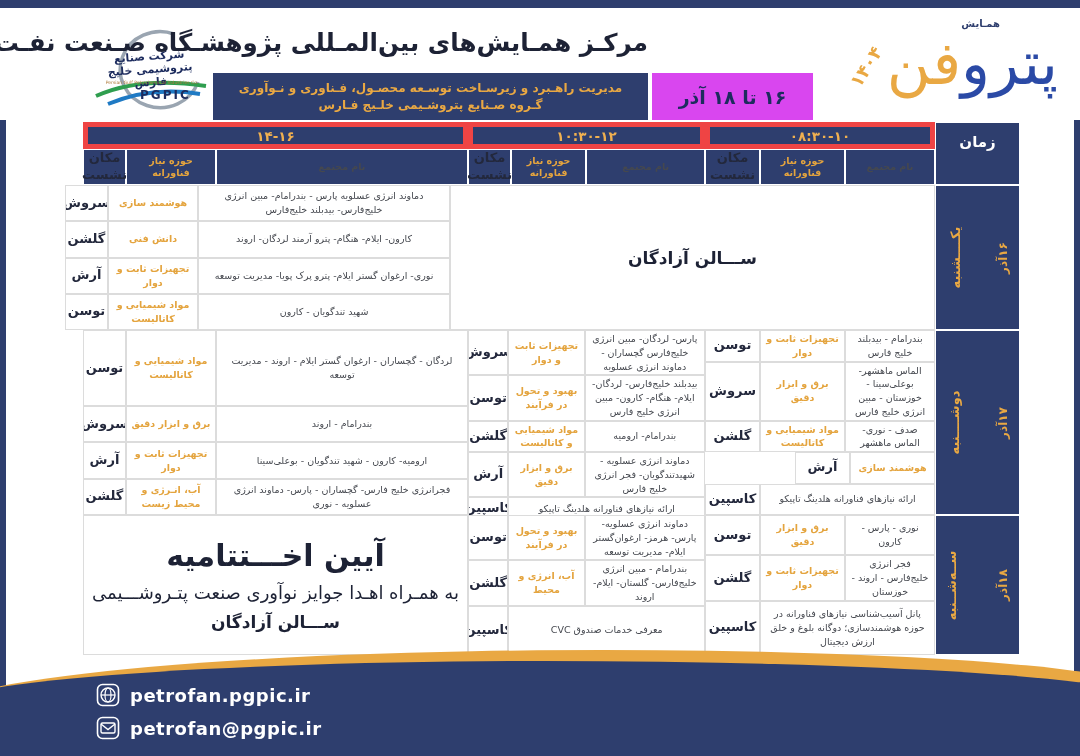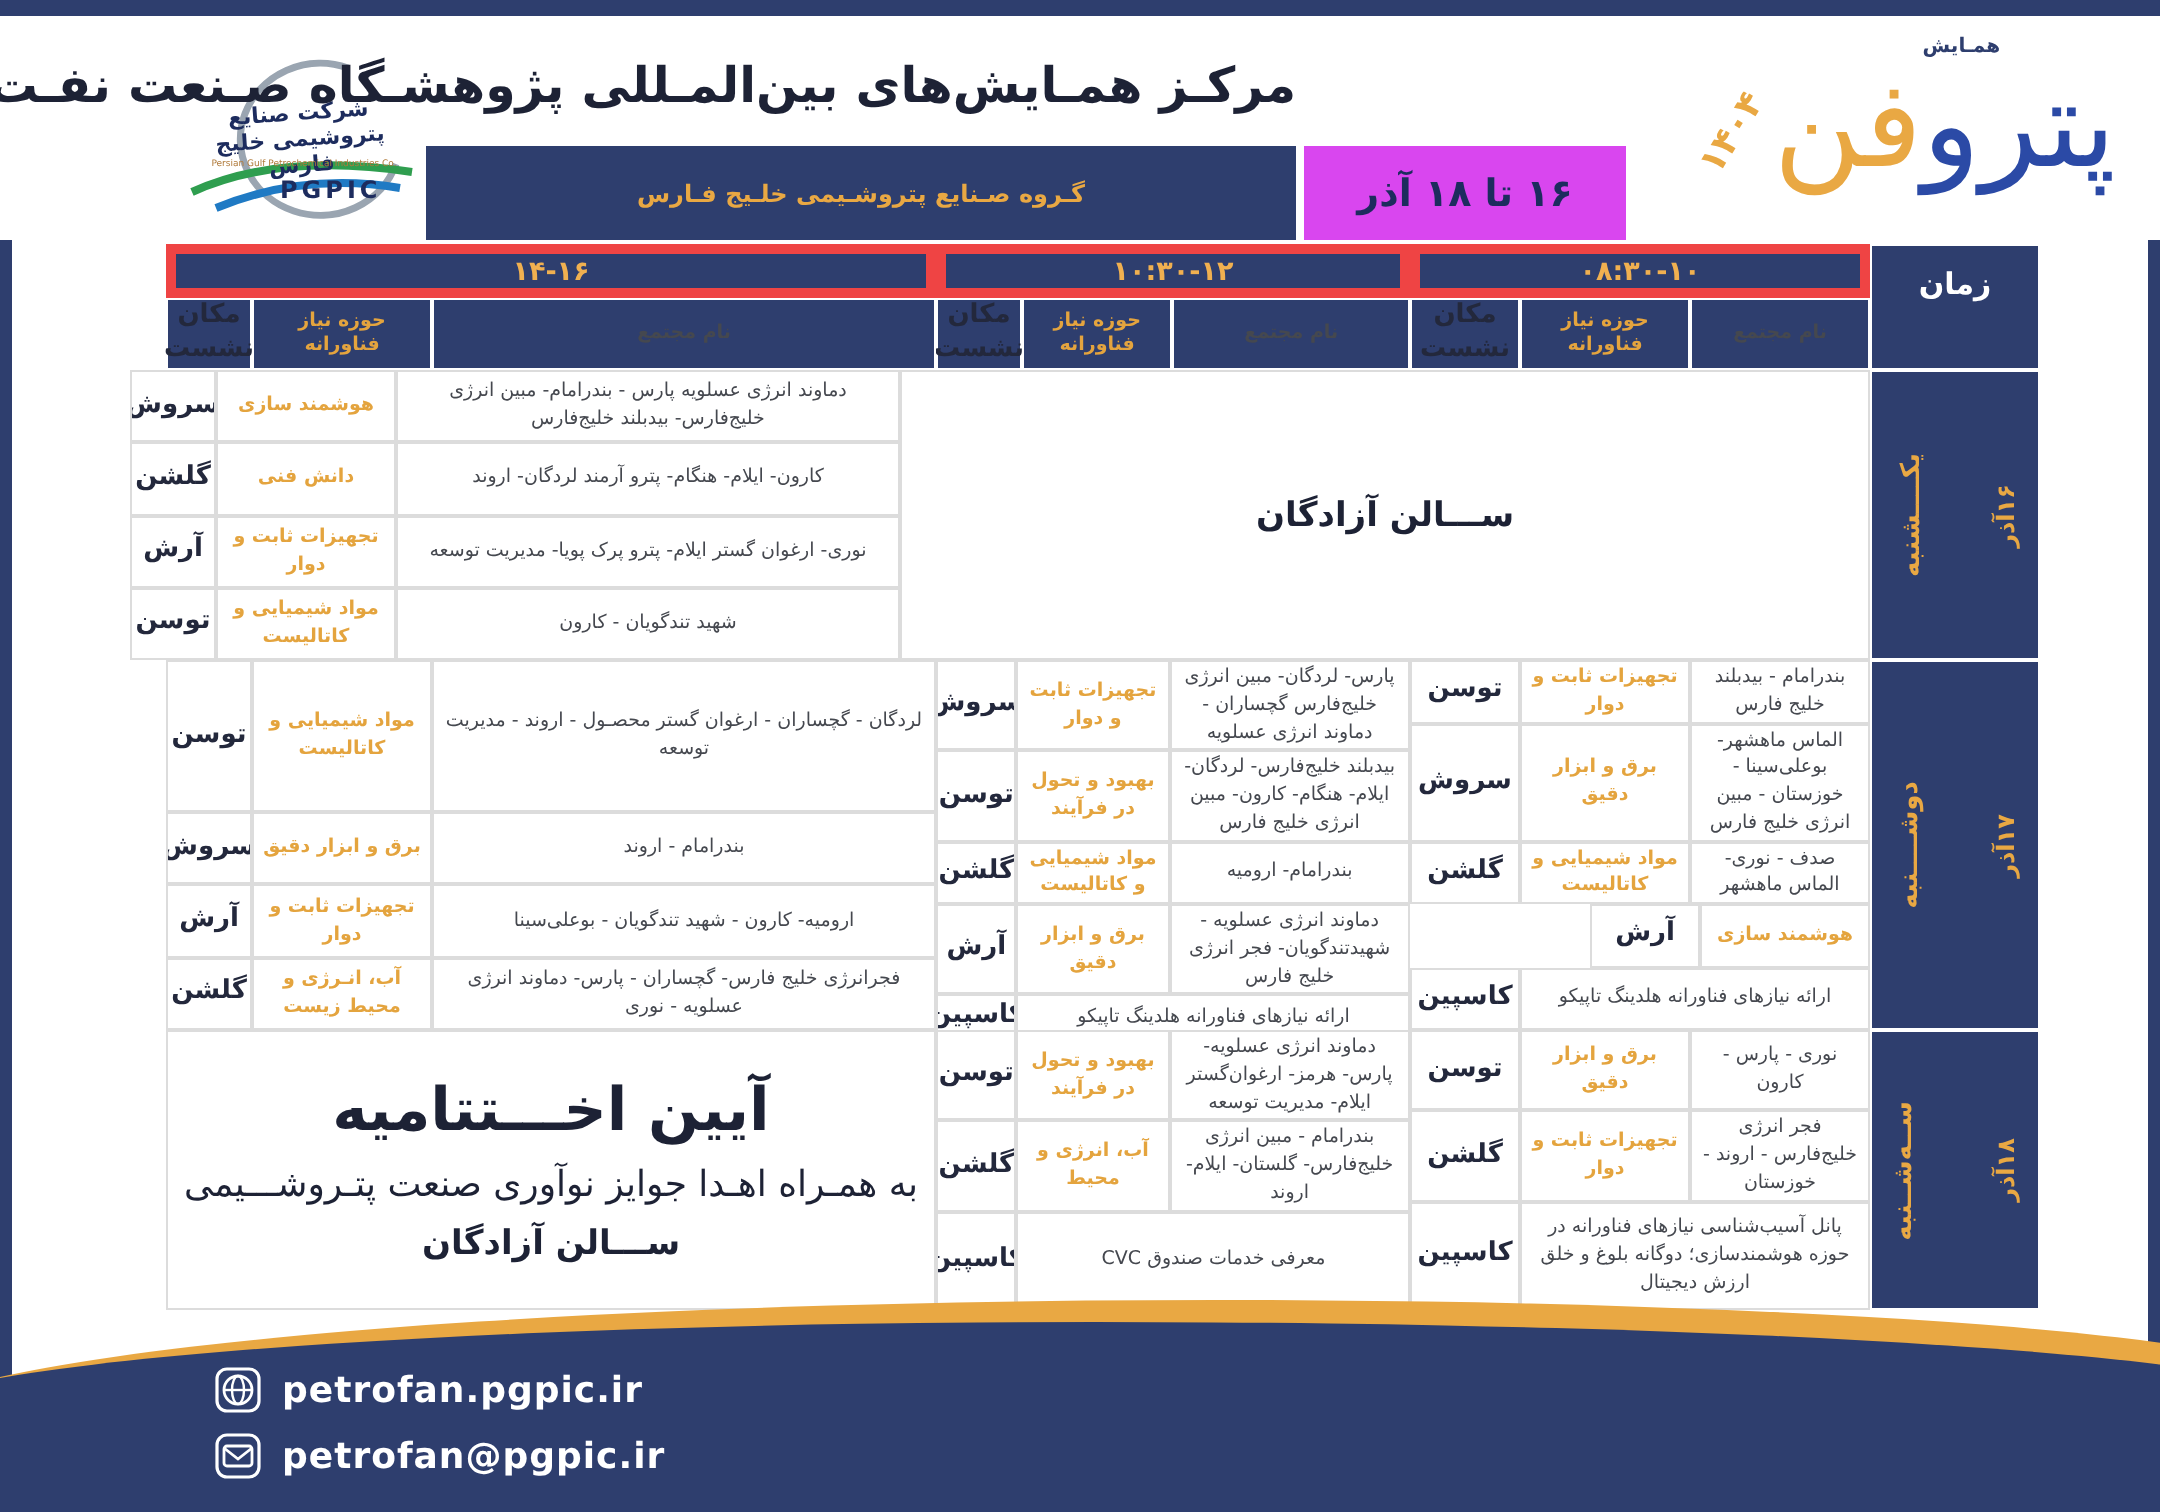--- a/index.html
+++ b/index.html
@@ -93,21 +93,21 @@
 
   .ceremony { background:#fff; border:1px solid #dcdcdc; display:flex; flex-direction:column;
               align-items:center; justify-content:center; gap:9px; }
   .ceremony.open { width:485px; }
   .ceremony.close { width:385px; }
   .cer-title { font-size:30px; font-weight:bold; color:#1d2235; }
   .cer-line  { font-size:18px; font-weight:normal; color:#1d2235; }
   .cer-sub   { font-size:17px; font-weight:bold; color:#1d2235; }
 
   
-  .footer { position:absolute; left:15px; right:0; bottom:0; height:130px; z-index:5; pointer-events:none; }
+  .footer { position:absolute; left:4px; right:0; bottom:0; height:130px; z-index:5; pointer-events:none; }
   .gold-curve { position:absolute; bottom:0; left:-70px; right:-70px; height:106px;
                 background:#e9a843; border-radius:55% 45% 0 0 / 64px 42px 0 0; }
   .navy-curve { position:absolute; bottom:0; left:-70px; right:-70px; height:95px;
                 background:#2e3e6e; border-radius:50% 50% 0 0 / 48px 40px 0 0; }
   .contacts { position:absolute; left:92px; bottom:16px; display:flex; flex-direction:column;
               gap:9px; direction:ltr; z-index:4; pointer-events:auto; }
   .contact-row { display:flex; align-items:center; gap:10px; color:#ffffff;
                  font-size:18px; font-weight:bold; letter-spacing:0.5px; }
   .cicon { width:24px; height:24px; flex:none; }
 </style>
@@ -127,20 +127,21 @@
       <path d="M30 80 Q74 62 122 70" stroke="#1f7ac4" stroke-width="4" fill="none"></path>
     </svg>
     <div class="org-callig">شرکت صنایع پتروشیمی خلیج فارس</div>
     <div class="org-sub">Persian Gulf Petrochemical Industries Co.</div>
     <div class="org-acr">PGPIC</div>
   </div>
 
   <div class="main-title">مرکـز همـایش‌های بین‌المـللی پژوهشـگاه صـنعت نفـت</div>
 
   <div class="subtitle-bar">
+    <div>مدیریت راهـبرد و زیرسـاخت توسـعه محصـول، فـناوری و نـوآوری</div>
     <div>گـروه صـنایع پتروشـیمی خلـیج فـارس</div>
   </div>
 
   <div class="date-badge">۱۶ تا ۱۸ آذر</div>
 
   <div class="event-logo">
     <span class="ev-small">همـایش</span>
     <div class="ev-name">
       <span class="p1">پترو</span><span class="p2">فن</span>
     </div>
@@ -264,21 +265,21 @@
           <div class="cell cneed">برق و ابزار دقیق</div>
           <div class="cell cvenue">آرش</div>
         </div>
         <div class="trow merged">
           <div class="cell cmerged">ارائه نیازهای فناورانه هلدینگ تاپیکو</div>
           <div class="cell cvenue">کاسپین</div>
         </div>
       </div>
     <div class="block b3">
         <div class="trow">
-          <div class="cell cname">لردگان - گچساران - ارغوان گستر محصـول - اروند - مدیریت توسعه</div>
+          <div class="cell cname">لردگان - گچساران - ارغوان گستر ایلام - اروند - مدیریت توسعه</div>
           <div class="cell cneed">مواد شیمیایی و کاتالیست</div>
           <div class="cell cvenue">توسن</div>
         </div>
         <div class="trow">
           <div class="cell cname">بندرامام - اروند</div>
           <div class="cell cneed">برق و ابزار دقیق</div>
           <div class="cell cvenue">سروش</div>
         </div>
         <div class="trow">
           <div class="cell cname">ارومیه- کارون - شهید تندگویان - بوعلی‌سینا</div>

